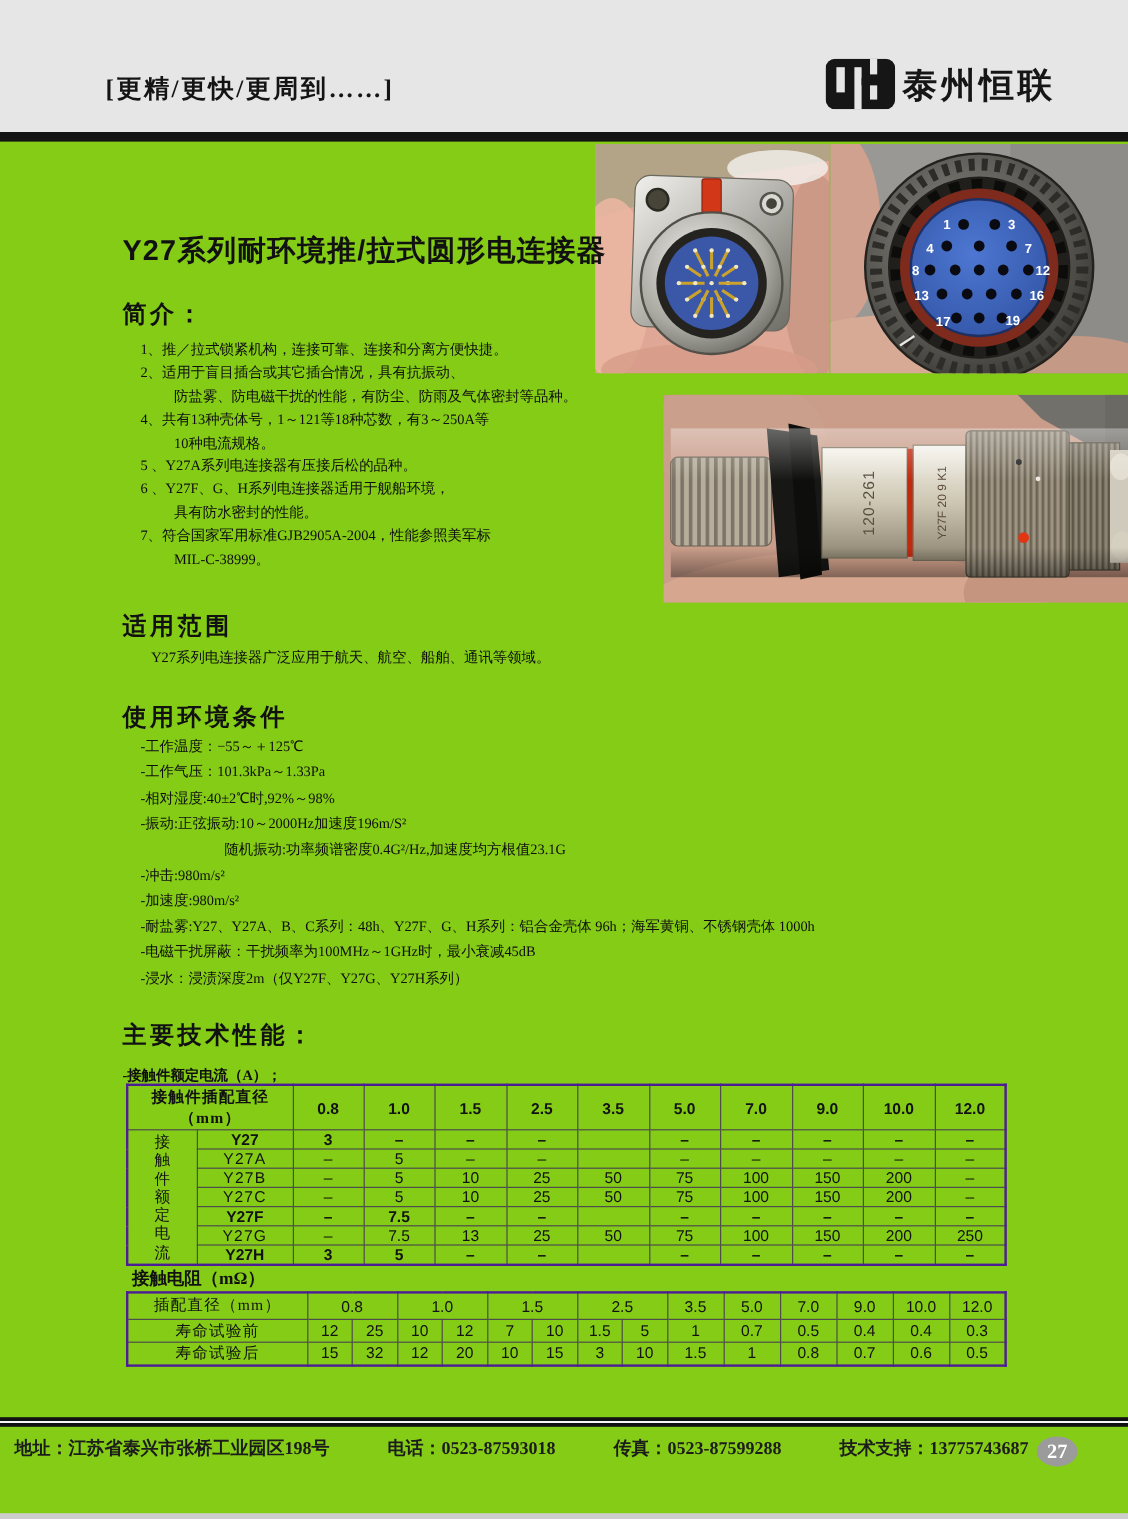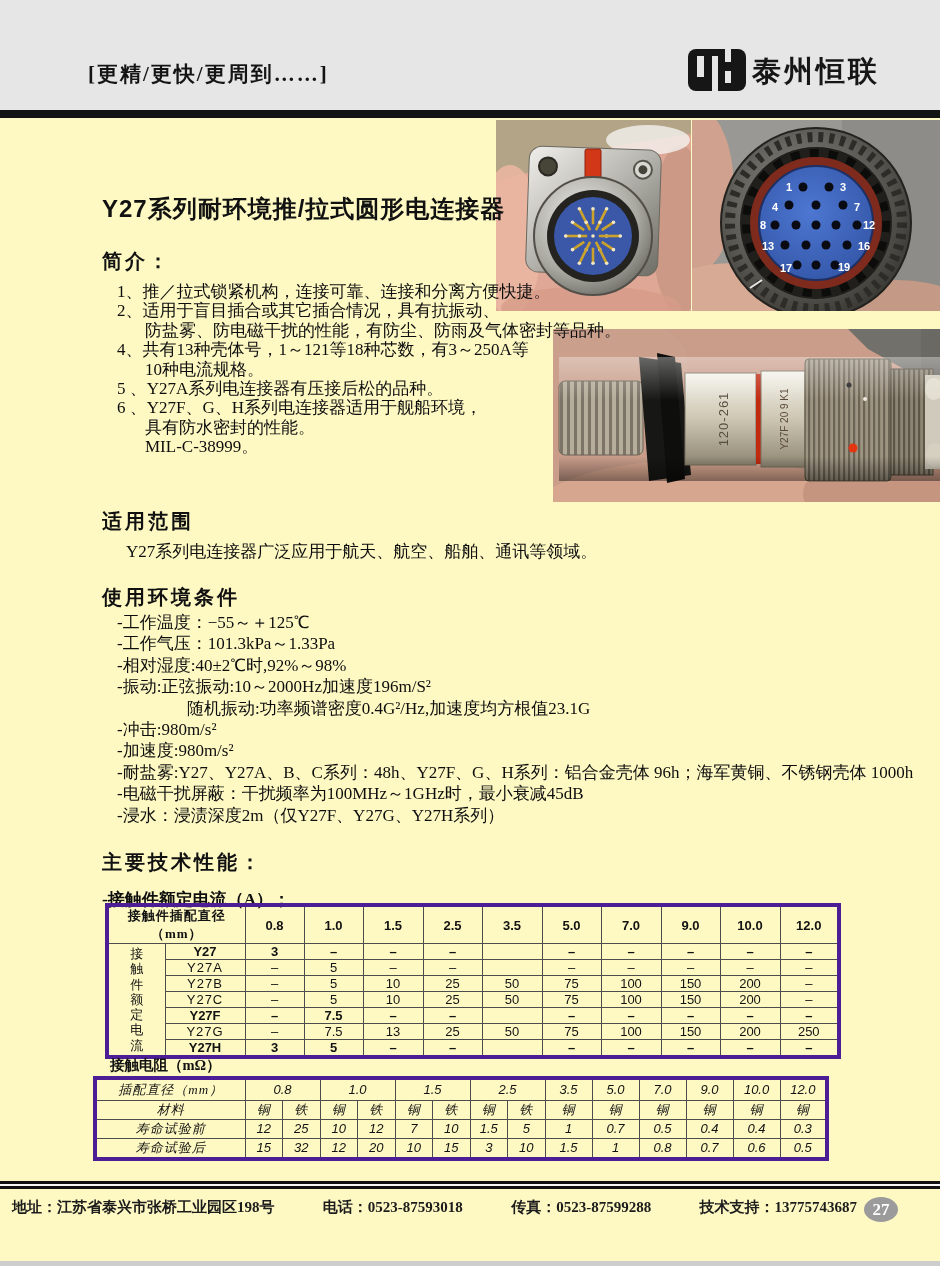--- a/index.html
+++ b/index.html
@@ -1,16 +1,16 @@
 <!DOCTYPE html>
 <html><head>
 <meta charset="utf-8">
 <style>
   html,body{margin:0;padding:0;background:#888;}
-  #page{position:relative;width:940px;height:1266px;background:#fef9c3;overflow:hidden;
+  #page{position:relative;width:940px;height:1266px;background:#84cc16;overflow:hidden;
         font-family:"Liberation Serif",serif;color:#111;}
   
   .header-band{position:absolute;left:0;top:0;width:940px;height:110px;background:#e6e6e6;}
   .tagline{position:absolute;left:88px;top:60px;font-size:21px;font-weight:bold;
            letter-spacing:2px;color:#141414;white-space:nowrap;}
   .logo{position:absolute;left:688px;top:49px;width:58px;height:42px;}
   .company{position:absolute;left:752px;top:52px;font-size:29px;font-weight:900;
            font-family:"Liberation Sans",sans-serif;letter-spacing:3px;color:#161616;white-space:nowrap;}
   .topbar{position:absolute;left:0;top:110px;width:940px;height:8px;background:#131313;}
   
@@ -20,43 +20,43 @@
   #photo3{left:553px;top:329px;width:387px;height:173px;}
   
   .doc-title{position:absolute;left:102px;top:193px;font-size:24px;font-weight:900;
              font-family:"Liberation Sans",sans-serif;letter-spacing:1px;white-space:nowrap;}
   .h2{position:absolute;font-size:20px;font-weight:800;font-family:"Liberation Sans",sans-serif;
       letter-spacing:3px;white-space:nowrap;}
   #intro-h{left:102px;top:248px;}
   #scope-h{left:102px;top:508px;}
   #env-h{left:102px;top:584px;}
   #perf-h{left:102px;top:849px;}
-  .textblock{position:absolute;white-space:nowrap;font-size:17px;color:#0e0e0e;}
+  .textblock{position:absolute;white-space:nowrap;font-size:12px;color:#0e0e0e;}
   #intro-list{left:117px;top:282px;line-height:19.4px;}
   #scope-text{left:126px;top:540px;}
   #env-list{left:117px;top:612px;line-height:21.4px;}
   .tline.ind1{padding-left:28px;}
   .eline.ind1{padding-left:70px;font-family:Liberation Serif, serif;}
   #perf-sub{left:102px;top:888px;font-weight:bold;}
   #res-title{left:110px;top:1056px;font-weight:bold;font-size:14.5px;position:absolute;white-space:nowrap;}
   
   table{border-collapse:collapse;table-layout:fixed;position:absolute;
         font-family:"Liberation Sans",sans-serif;font-size:13px;color:#121212;
-        border:4px solid #4c1d95;padding-left:12px;}
+        border:2px solid #4c1d95;padding-left:12px;}
   td,th{border:1px solid #4d4d4d;text-align:center;vertical-align:middle;
         padding:0;overflow:hidden;font-weight:normal;}
   #t1{left:105px;top:903px;width:732px;}
   #t1 thead tr{height:18px;}
   #t1 tbody tr{height:16px;}
   #t1 th{font-weight:600;}
   .corner{font-family:"Liberation Serif",serif;letter-spacing:1px;}
   .vlab{white-space:pre-line;line-height:15.2px;font-family:"Liberation Serif",serif;font-size:13px;}
   .series{letter-spacing:1px;}
   .series.b{font-weight:bold;letter-spacing:0;}
-  #t2{left:93px;top:1076px;width:732px;font-style:italic;}
+  #t2{left:105px;top:1076px;width:732px;}
   #t2 tr.r1{height:22px;} #t2 tr.r2{height:17px;} #t2 tr.r3{height:17px;} #t2 tr.r4{height:19px;}
   #t2 .lbl{font-family:"Liberation Serif",serif;letter-spacing:1px;}
   
   .footbar{position:absolute;left:0;top:1181px;width:940px;height:8px;
            background:linear-gradient(180deg,#111 0,#111 40%,#f7f7f7 40%,#f7f7f7 58%,#111 58%,#111 100%);}
   .footer-row{position:absolute;left:12px;top:1198px;width:845px;display:flex;
               justify-content:space-between;font-size:15px;font-weight:bold;color:#1c1c1c;white-space:nowrap;}
   .page-badge{position:absolute;left:864px;top:1197px;width:34px;height:25px;border-radius:50%;
               background:#9b9b9b;color:#fff;font-family:Liberation Serif, serif;
               font-size:17px;font-weight:bold;display:flex;align-items:center;justify-content:center;}
@@ -266,20 +266,21 @@
   <div class="h2" id="intro-h">简介：</div>
   <div class="textblock" id="intro-list">
       <div class="tline">1、推／拉式锁紧机构，连接可靠、连接和分离方便快捷。</div>
       <div class="tline">2、适用于盲目插合或其它插合情况，具有抗振动、</div>
       <div class="tline ind1">防盐雾、防电磁干扰的性能，有防尘、防雨及气体密封等品种。</div>
       <div class="tline">4、共有13种壳体号，1～121等18种芯数，有3～250A等</div>
       <div class="tline ind1">10种电流规格。</div>
       <div class="tline">5 、Y27A系列电连接器有压接后松的品种。</div>
       <div class="tline">6 、Y27F、G、H系列电连接器适用于舰船环境，</div>
       <div class="tline ind1">具有防水密封的性能。</div>
+      <div class="tline">7、符合国家军用标准GJB2905A-2004，性能参照美军标</div>
       <div class="tline ind1">MIL-C-38999。</div>
     </div>
 
   <div class="h2" id="scope-h">适用范围</div>
   <div class="textblock" id="scope-text">Y27系列电连接器广泛应用于航天、航空、船舶、通讯等领域。</div>
 
   <div class="h2" id="env-h">使用环境条件</div>
   <div class="textblock" id="env-list">
       <div class="eline">-工作温度：−55～＋125℃</div>
       <div class="eline">-工作气压：101.3kPa～1.33Pa</div>
@@ -454,37 +455,20 @@
           <th colspan="2">1.0</th>
           <th colspan="2">1.5</th>
           <th colspan="2">2.5</th>
           <th colspan="1">3.5</th>
           <th colspan="1">5.0</th>
           <th colspan="1">7.0</th>
           <th colspan="1">9.0</th>
           <th colspan="1">10.0</th>
           <th colspan="1">12.0</th>
         </tr>
-        <tr class="r2">
-          <td class="lbl">材料</td>
-          <td class="lbl">铜</td>
-          <td class="lbl">铁</td>
-          <td class="lbl">铜</td>
-          <td class="lbl">铁</td>
-          <td class="lbl">铜</td>
-          <td class="lbl">铁</td>
-          <td class="lbl">铜</td>
-          <td class="lbl">铁</td>
-          <td class="lbl">铜</td>
-          <td class="lbl">铜</td>
-          <td class="lbl">铜</td>
-          <td class="lbl">铜</td>
-          <td class="lbl">铜</td>
-          <td class="lbl">铜</td>
-        </tr>
         <tr class="r3">
           <td class="lbl">寿命试验前</td>
           <td>12</td>
           <td>25</td>
           <td>10</td>
           <td>12</td>
           <td>7</td>
           <td>10</td>
           <td>1.5</td>
           <td>5</td>

